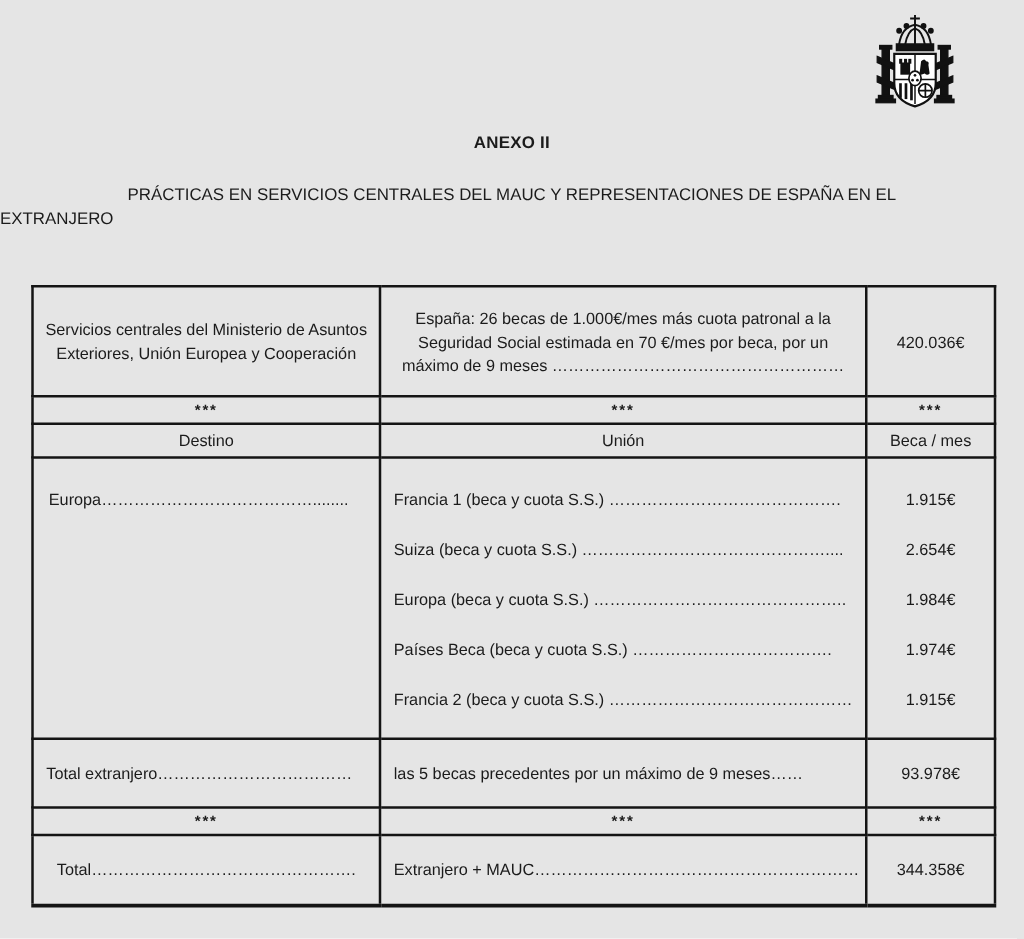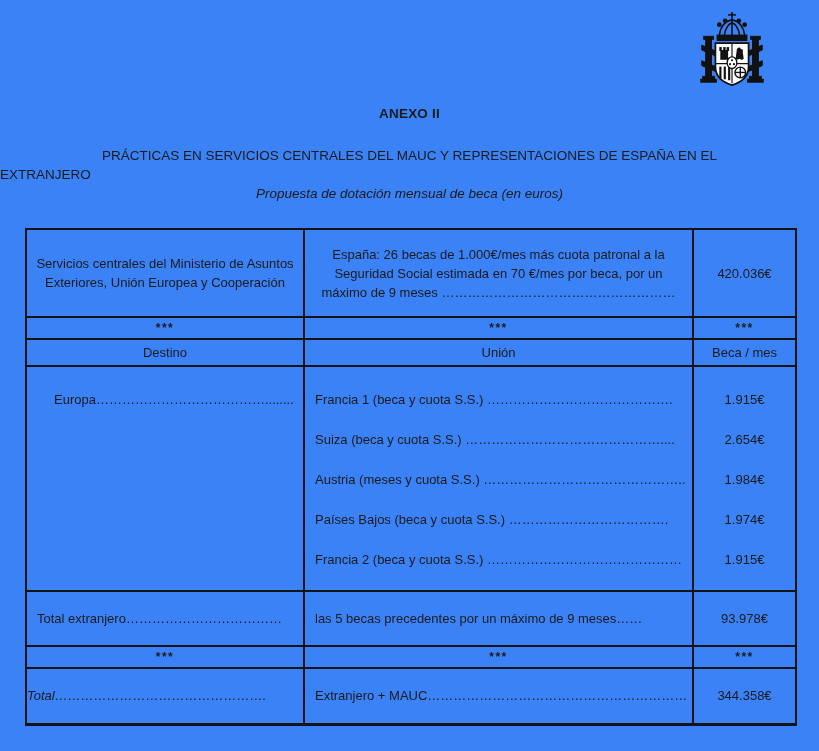--- a/index.html
+++ b/index.html
@@ -1,21 +1,21 @@
 <!DOCTYPE html>
 <html><head>
 <meta charset="utf-8">
 <style>
   html,body{margin:0;padding:0;background:#ffffff;}
   body{
     width:819px;height:751px;
     font-family:"Liberation Sans","DejaVu Sans",sans-serif;
     color:#1b1b1b;
   }
-  .page{position:relative;width:819px;height:751px;background:#3b82f6;overflow:hidden;}
+  .page{position:relative;width:819px;height:751px;background:#e5e5e5;overflow:hidden;}
 
   .crest{position:absolute;left:698px;top:10px;width:68px;height:80px;}
 
   .anexo-title{position:absolute;top:106px;left:0;width:819px;text-align:center;
     font-weight:bold;font-size:13.5px;letter-spacing:.2px;}
   .heading-1{position:absolute;top:148px;left:0;width:819px;text-align:center;font-size:13.5px;}
   .heading-2{position:absolute;top:167px;left:0;width:819px;text-align:left;font-size:13.5px;}
   .subheading{position:absolute;top:186px;left:0;width:819px;text-align:center;
     font-size:13.5px;font-style:italic;}
 
@@ -37,31 +37,31 @@
 
   .row-sep{height:22px;}
   .row-sep td{text-align:center;font-weight:bold;font-size:12px;letter-spacing:1.5px;line-height:18px;}
 
   .row-header{height:27px;}
   .row-header td{text-align:center;line-height:16px;}
 
   .row-europe{height:225px;}
   .row-europe td{vertical-align:top;padding-top:12px;}
   .cell-line{height:40px;display:flex;align-items:center;white-space:nowrap;overflow:hidden;}
-  .dest-line{padding-left:12px;margin-left:15px;}
+  .dest-line{padding-left:12px;}
   .country-line{padding-left:10px;}
   .amount-line{justify-content:center;}
 
   .row-total-foreign{height:55px;}
   .row-total-foreign .c1{padding-left:10px;white-space:nowrap;}
   .row-total-foreign .c2{padding-left:10px;white-space:nowrap;margin-left:40px;}
   .row-total-foreign .c3{text-align:center;}
 
   .row-grand-total{height:56px;}
-  .row-grand-total .c1{white-space:nowrap;font-style:italic;}
+  .row-grand-total .c1{text-align:center;white-space:nowrap;}
   .row-grand-total .c2{padding-left:10px;white-space:nowrap;}
   .row-grand-total .c3{text-align:center;}
 </style>
 </head>
 <body>
 
 <div class="page">
 
   <svg class="crest" viewBox="0 0 68 82" xmlns="http://www.w3.org/2000/svg">
     <g stroke="#111" fill="none" stroke-width="1.6">
@@ -128,21 +128,20 @@
       <ellipse cx="34" cy="54" rx="5" ry="6" fill="#fff" stroke="#111" stroke-width="1.4"></ellipse>
       <circle cx="34" cy="51.5" r="1.1" fill="#111"></circle>
       <circle cx="32" cy="55.5" r="1.1" fill="#111"></circle>
       <circle cx="36" cy="55.5" r="1.1" fill="#111"></circle>
     </g>
   </svg>
 
   <div class="anexo-title">ANEXO II</div>
   <div class="heading-1">PRÁCTICAS EN SERVICIOS CENTRALES DEL MAUC Y REPRESENTACIONES DE ESPAÑA EN EL</div>
   <div class="heading-2">EXTRANJERO</div>
-  <div class="subheading">Propuesta de dotación mensual de beca (en euros)</div>
 
   <table class="grant-table">
     <colgroup>
       <col class="col-dest">
         <col class="col-country">
         <col class="col-amount">
     </colgroup>
 
     <tbody>
         <tr class="row-summary">
@@ -163,22 +162,22 @@
       <td>Beca / mes</td>
     </tr>
 
     <tr class="row-europe">
       <td>
         <div class="cell-line dest-line">Europa…………………………………........</div>
       </td>
       <td>
         <div class="cell-line country-line">Francia 1 (beca y cuota S.S.) …………………………………….</div>
         <div class="cell-line country-line">Suiza (beca y cuota S.S.) ………………………………………....</div>
-        <div class="cell-line country-line">Austria (meses y cuota S.S.) ………………………………………..</div>
-        <div class="cell-line country-line">Países Bajos (beca y cuota S.S.) ……………………………….</div>
+        <div class="cell-line country-line">Europa (beca y cuota S.S.) ………………………………………..</div>
+        <div class="cell-line country-line">Países Beca (beca y cuota S.S.) ……………………………….</div>
         <div class="cell-line country-line">Francia 2 (beca y cuota S.S.) ………………………………………</div>
       </td>
       <td>
         <div class="cell-line amount-line">1.915€</div>
         <div class="cell-line amount-line">2.654€</div>
         <div class="cell-line amount-line">1.984€</div>
         <div class="cell-line amount-line">1.974€</div>
         <div class="cell-line amount-line">1.915€</div>
       </td>
     </tr>

